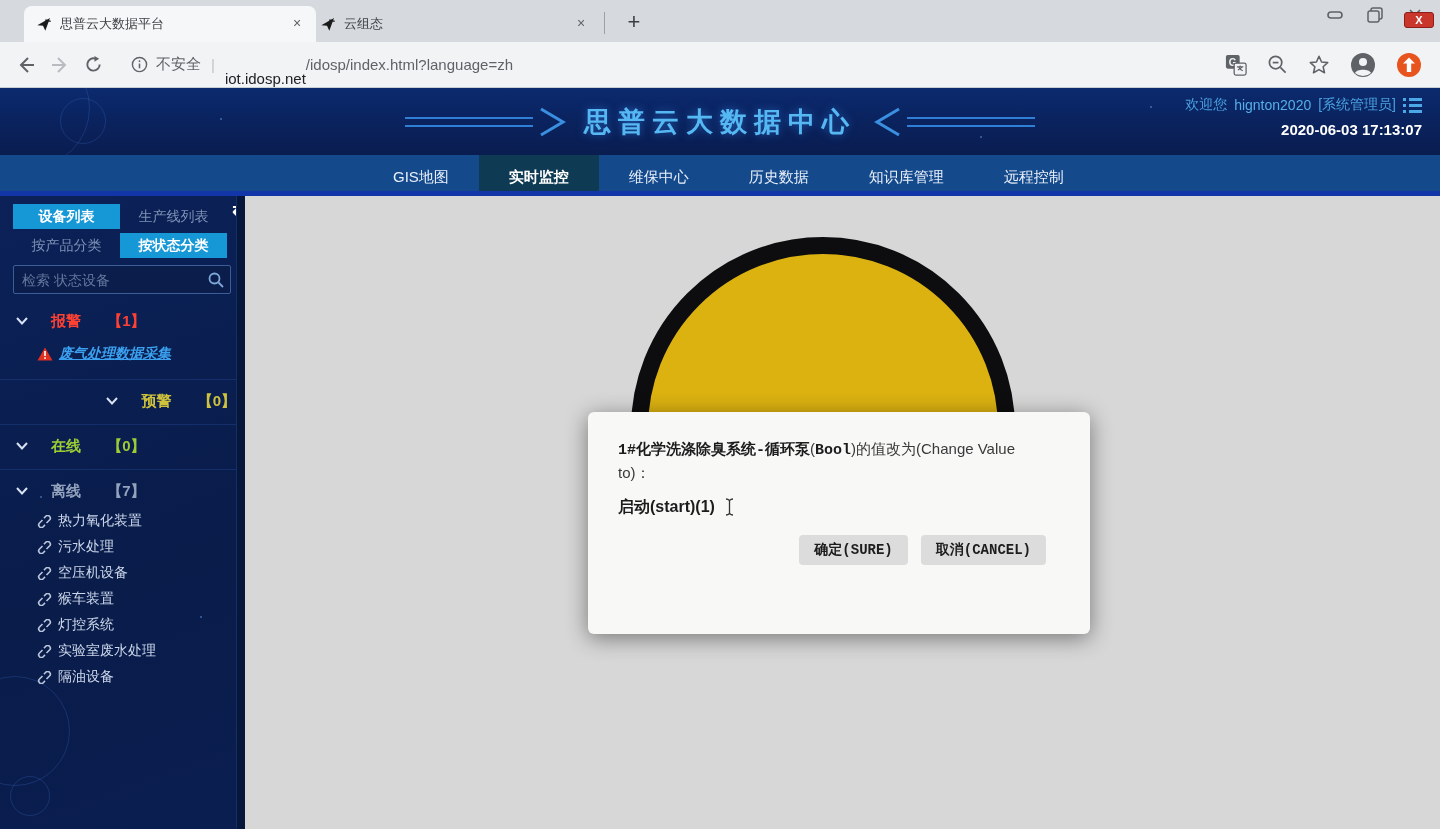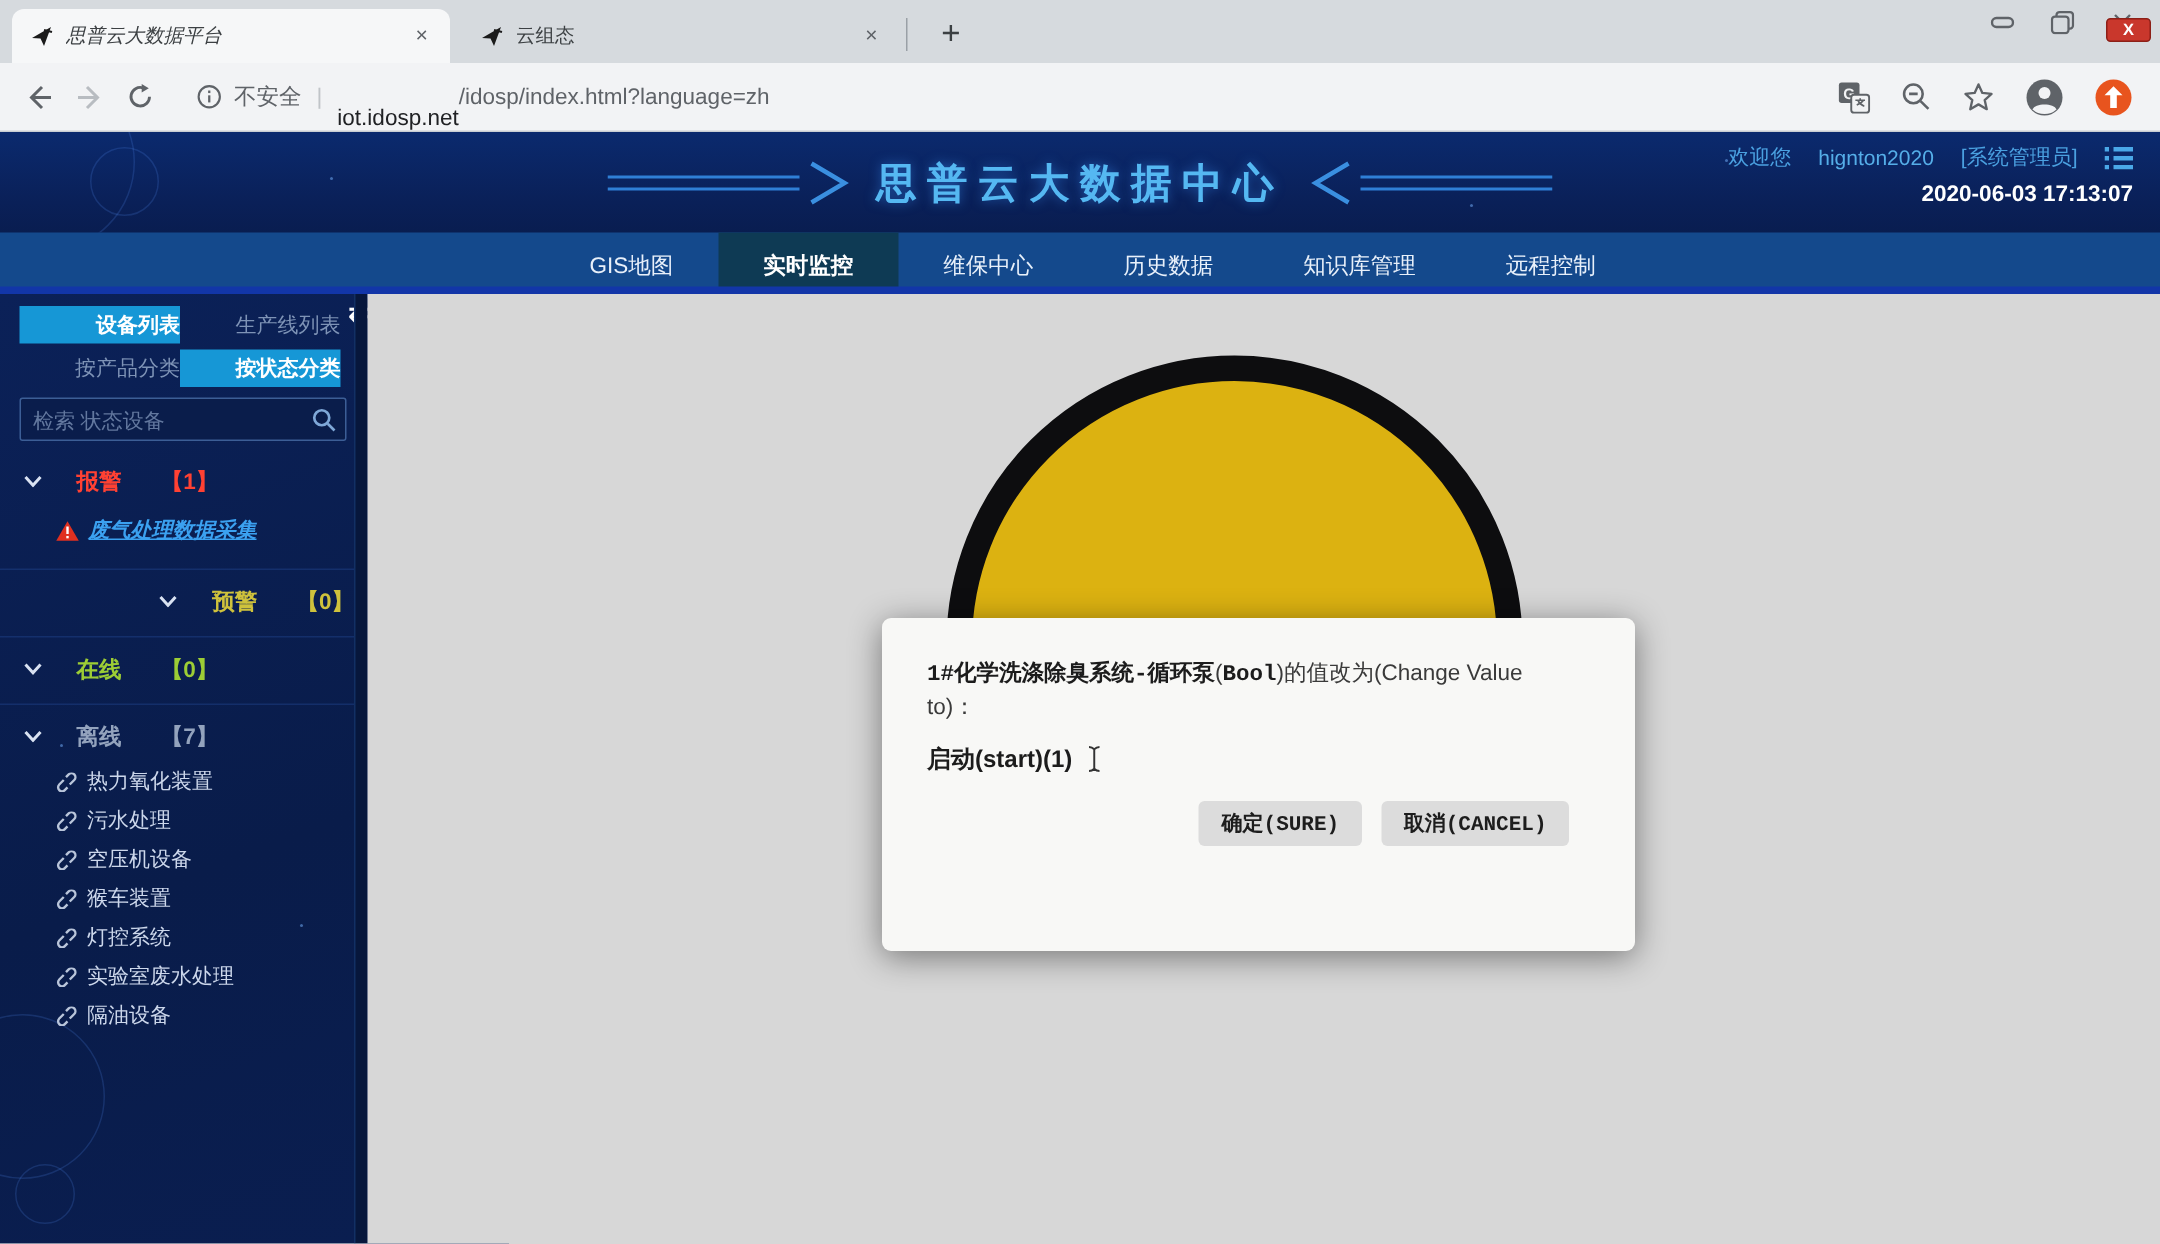--- a/index.html
+++ b/index.html
@@ -3,21 +3,21 @@
 <meta charset="utf-8">
 <style>
   * { margin:0; padding:0; box-sizing:border-box; }
   html,body { width:1440px; height:829px; overflow:hidden; }
   body { font-family:"Liberation Sans","DejaVu Sans",sans-serif; }
   .screen { position:relative; width:1440px; height:829px; background:#0a1e4e; overflow:hidden; }
 
   
   .tabstrip { position:absolute; left:0; top:0; width:1440px; height:42px; background:#d6dade; }
   .tab { position:absolute; top:6px; height:36px; display:flex; align-items:center; padding:0 10px 0 12px; font-size:13px; color:#3c4043; }
-  .tab.active { left:8px; width:292px; background:#f6f7f8; border-radius:8px 8px 0 0;font-style:italic; }
+  .tab.active { left:24px; width:292px; background:#f6f7f8; border-radius:8px 8px 0 0; }
   .tab.inactive { left:308px; width:292px; }
   .tab .favicon { width:16px; height:16px; margin-right:8px; flex:0 0 auto; }
   .tab .tab-title { flex:1; overflow:hidden; white-space:nowrap; text-overflow:ellipsis; }
   .tab .tab-close { width:18px; height:18px; line-height:17px; text-align:center; border-radius:50%; color:#5f6368; font-size:14px; cursor:default; }
   .tab-divider { position:absolute; left:604px; top:12px; width:1px; height:22px; background:#9aa0a6; }
   .newtab-btn { position:absolute; left:618px; top:8px; width:32px; height:30px; text-align:center; line-height:28px; font-size:22px; color:#3c4043; }
   .win-controls { position:absolute; right:8px; top:2px; display:flex; gap:6px; }
   .win-btn { width:34px; height:26px; display:flex; align-items:center; justify-content:center; }
   .close-cursor-badge { position:absolute; right:6px; top:12px; width:30px; height:16px; background:#c9372c; border:1px solid #8d1f17; border-radius:3px; color:#fff; font-size:11px; font-weight:bold; text-align:center; line-height:14px; }
 
@@ -31,38 +31,38 @@
   .addr-icons { display:flex; align-items:center; gap:20px; padding-right:18px; }
 
   
   .page { position:absolute; left:0; top:88px; width:1440px; height:741px; background:#0a1f52; }
   .page-header { position:absolute; left:0; top:0; width:1440px; height:67px;
     background:linear-gradient(180deg,#0b2a6e 0%,#0a2058 70%,#091d50 100%); overflow:hidden; }
   .deco-circle { position:absolute; border:1px solid rgba(90,150,255,.18); border-radius:50%; }
   .title-wrap { position:absolute; left:0; top:0; width:1440px; height:67px; display:flex; align-items:center; justify-content:center; gap:14px; }
   .page-title { color:#55b8f2; font-size:27px; letter-spacing:7px; font-weight:bold; text-shadow:0 0 8px rgba(60,150,255,.5); }
   .hdr-right { position:absolute; right:18px; top:8px; text-align:right; }
-  .welcome-line { display:flex; align-items:center; gap:18px; justify-content:flex-end; color:#4aa0e0; font-size:14px; }
+  .welcome-line { display:flex; align-items:center; gap:7px; justify-content:flex-end; color:#4aa0e0; font-size:14px; }
   .welcome-line .uname { color:#55aee8; }
   .hdr-clock { color:#ffffff; font-size:15px; font-weight:bold; margin-top:7px; }
 
   
   .navbar { position:absolute; left:0; top:67px; width:1440px; height:44px; background:#14498c; display:flex; align-items:stretch; padding-left:363px; }
   .nav-item { padding:0 30px; display:flex; align-items:center; color:#e8f0fa; font-size:15px; cursor:pointer; }
   .nav-item.active { background:#0e3a54; color:#ffffff; font-weight:bold; }
   .nav-underline { position:absolute; left:0; top:103px; width:1440px; height:5px; background:#1236a8; }
 
   
   .content { position:absolute; left:0; top:108px; width:1440px; height:633px; }
   .sidebar { position:absolute; left:0; top:0; width:245px; height:633px;
     background:linear-gradient(160deg,#0b2158 0%,#091c4a 60%,#0a1e50 100%); overflow:hidden; }
   .sb-scroll { position:absolute; right:0; top:0; width:9px; height:633px; background:#07173c; border-left:1px solid #123064; }
 
   .sb-tabs-row { position:absolute; left:13px; width:214px; height:25px; display:flex; }
-  .sb-tab { flex:1; text-align:right; line-height:25px; font-size:14px; color:#7e93b6; cursor:pointer; }
+  .sb-tab { flex:1; text-align:center; line-height:25px; font-size:14px; color:#7e93b6; cursor:pointer; }
   .sb-tab.on { background:#1697d6; color:#ffffff; font-weight:bold; }
   .swap-icon { position:absolute; left:232px; top:3px; color:#ffffff; font-size:17px; font-weight:bold; }
 
   .sb-search { position:absolute; left:13px; top:69px; width:218px; height:29px; border:1px solid #3c5e96; background:rgba(10,28,70,.6); border-radius:2px; }
   .sb-search input { width:186px; height:27px; background:transparent; border:none; outline:none; color:#9fb2d2; font-size:14px; padding:0 8px; font-family:inherit; }
   .sb-search input::placeholder { color:#62779e; }
   .sb-search .mag { position:absolute; right:6px; top:6px; }
 
   .tree { position:absolute; left:0; top:104px; width:236px; }
   .tree-group { border-bottom:1px solid rgba(40,80,160,.35); padding:10px 0 12px 0; }

